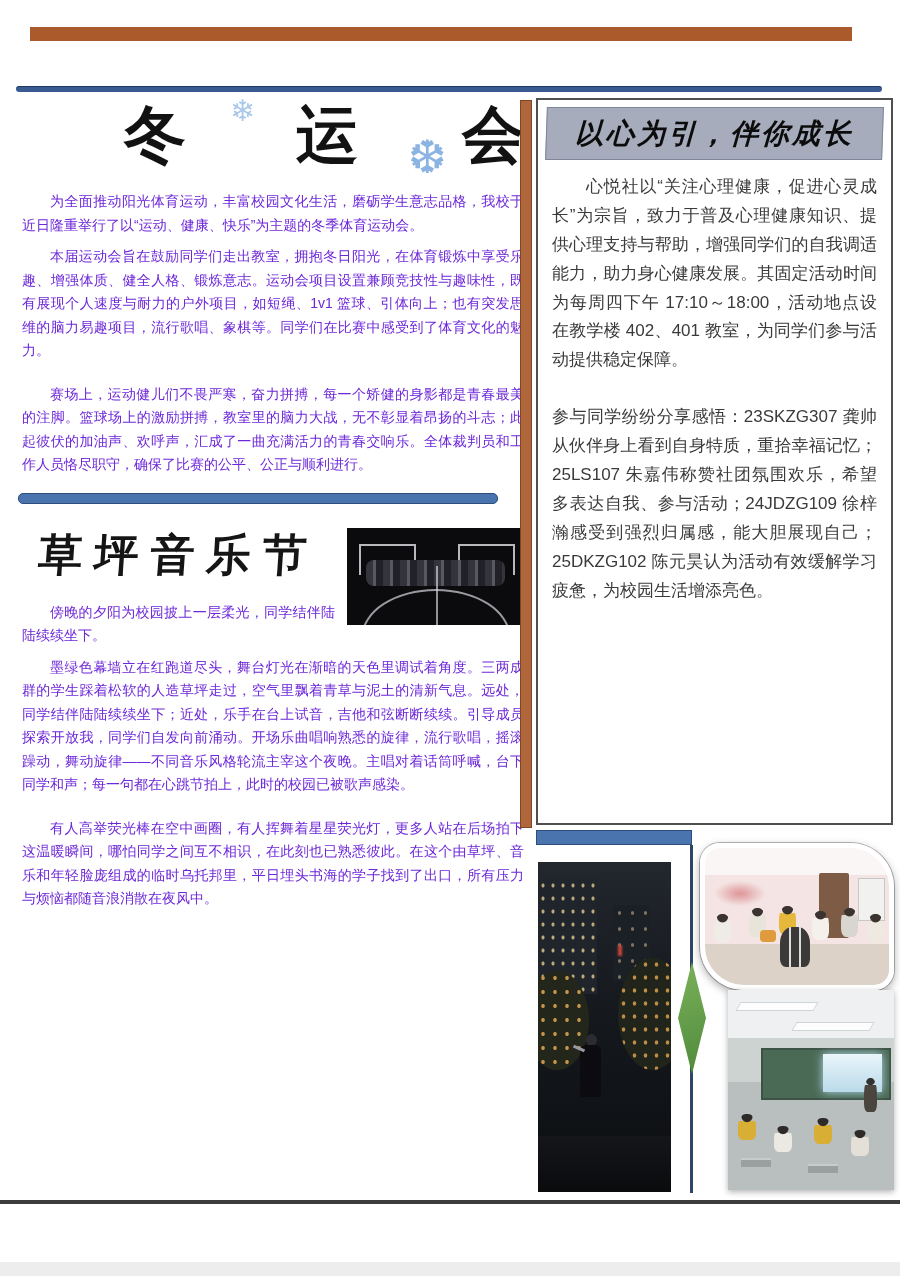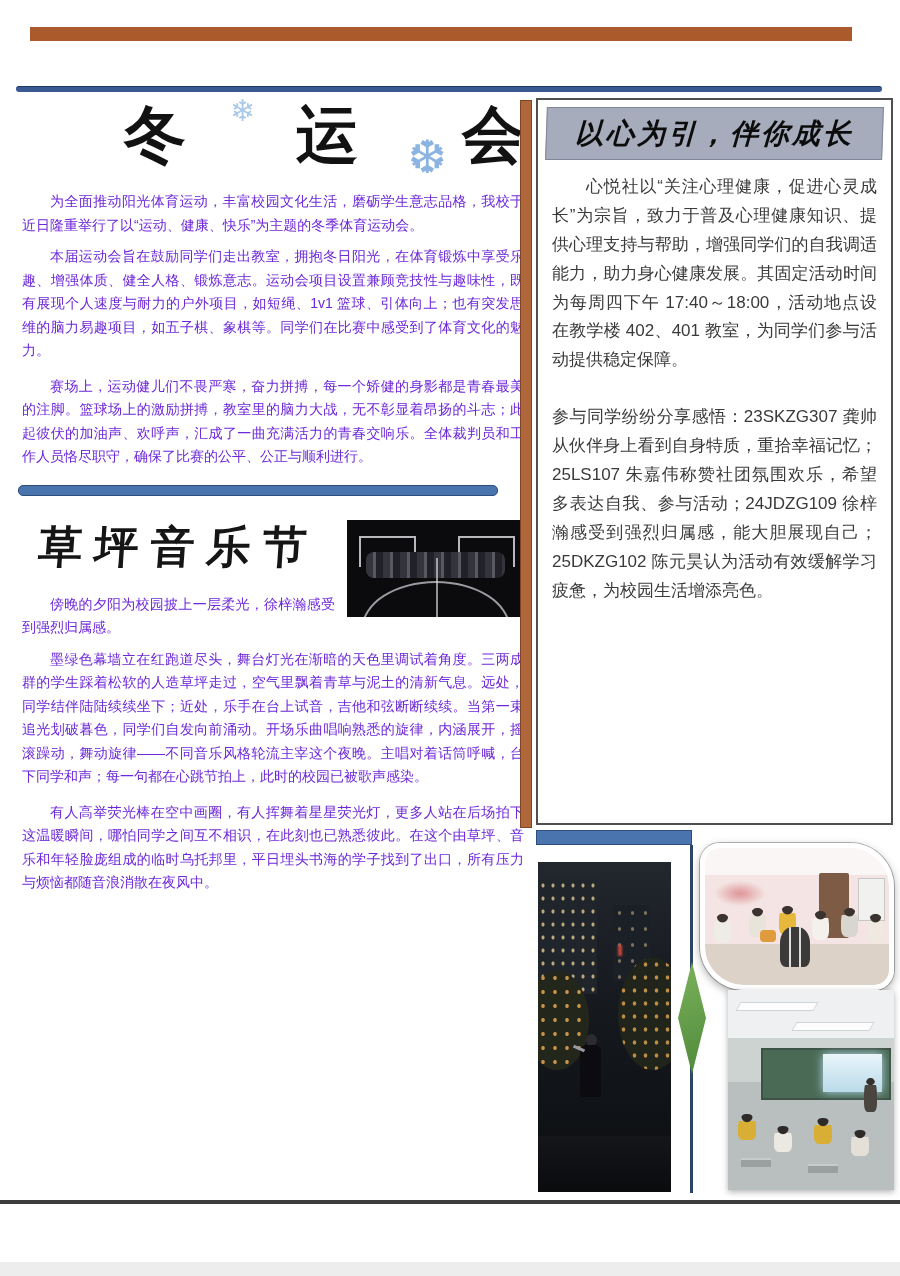--- a/index.html
+++ b/index.html
@@ -14,21 +14,21 @@
   
   .left-col{position:absolute;left:22px;top:98px;width:502px;}
   .w-title{position:relative;height:92px;font-family:"DejaVu Serif","Liberation Serif",serif;}
   .wchar{position:absolute;top:6px;font-size:62px;font-weight:700;color:#121212;line-height:1;}
   .wc1{left:102px;} .wc2{left:274px;} .wc3{left:440px;}
   .snow{position:absolute;color:#97bce4;line-height:1;}
   .snow1{left:208px;top:-2px;font-size:30px;color:#aac8ea;}
   .snow2{left:386px;top:36px;font-size:46px;color:#8cb4e2;}
 
   .para{margin:0 0 8px;font-size:14px;line-height:1.68;text-align:justify;text-indent:2em;color:#6d28d9;}
-  .para.gap-top{margin-top:12px;}
+  .para.gap-top{margin-top:20px;}
 
   .photo{overflow:hidden;position:relative;}
   .photo-track{float:left;width:205px;height:148px;margin:6px 14px 4px 4px;border-radius:10px;background:linear-gradient(#ecebe7,#d8d7d2 36%);}
   .pt-band{position:absolute;left:0;right:0;top:33%;height:15%;
            background:linear-gradient(90deg,#8f948a 0 22%,#a8aaa0 22% 34%,#7f857c 34% 55%,#9aa094 55% 72%,#8a8f85 72% 100%);}
   .pt-green{position:absolute;left:0;right:0;top:47%;height:7%;background:#7e8b72;}
   .pt-track{position:absolute;left:0;right:0;bottom:0;height:47%;background:linear-gradient(175deg,#b47f72,#a2544a 55%,#8f3f37);}
   .pt-curb{position:absolute;right:-12%;bottom:-4%;width:72%;height:42%;background:#c29a8c;transform:skewX(-32deg) rotate(-9deg);opacity:.8;}
   .pt-p1{position:absolute;left:22%;top:36%;width:38px;height:60px;
          background:radial-gradient(circle at 50% 9%,#4a4a4a 6px,transparent 7px),linear-gradient(transparent 0 16%,#1d1d1f 16% 60%,#2d2d30 60% 100%);
@@ -143,47 +143,47 @@
 
     <div class="w-title">
       <span class="wchar wc1">冬</span>
       <span class="snow snow1">❄</span>
       <span class="wchar wc2">运</span>
       <span class="snow snow2">❆</span>
       <span class="wchar wc3">会</span>
     </div>
 
     <p class="para">为全面推动阳光体育运动，丰富校园文化生活，磨砺学生意志品格，我校于近日隆重举行了以“运动、健康、快乐”为主题的冬季体育运动会。</p>
-    <p class="para">本届运动会旨在鼓励同学们走出教室，拥抱冬日阳光，在体育锻炼中享受乐趣、增强体质、健全人格、锻炼意志。运动会项目设置兼顾竞技性与趣味性，既有展现个人速度与耐力的户外项目，如短绳、1v1 篮球、引体向上；也有突发思维的脑力易趣项目，如五子棋、象棋等。同学们在比赛中感受到了体育文化的魅力。</p>
+    <p class="para">本届运动会旨在鼓励同学们走出教室，拥抱冬日阳光，在体育锻炼中享受乐趣、增强体质、健全人格、锻炼意志。运动会项目设置兼顾竞技性与趣味性，既有展现个人速度与耐力的户外项目，如短绳、1v1 篮球、引体向上；也有突发思维的脑力易趣项目，流行歌唱、象棋等。同学们在比赛中感受到了体育文化的魅力。</p>
     <p class="para gap-top">赛场上，运动健儿们不畏严寒，奋力拼搏，每一个矫健的身影都是青春最美的注脚。篮球场上的激励拼搏，教室里的脑力大战，无不彰显着昂扬的斗志；此起彼伏的加油声、欢呼声，汇成了一曲充满活力的青春交响乐。全体裁判员和工作人员恪尽职守，确保了比赛的公平、公正与顺利进行。</p>
 
 
     <div class="blue-divider"></div>
 
     <div class="lawn-sec">
       <div class="photo photo-nightgroup">
         <div class="png-goal1"></div>
         <div class="png-goal2"></div>
         <div class="png-crowd"></div>
         <div class="png-circle"></div>
         <div class="png-pole"></div>
       </div>
       <div class="lawn-title">草坪音乐节</div>
-      <p class="para">傍晚的夕阳为校园披上一层柔光，徐梓瀚感受到强烈归属感。</p>
-      <p class="para">墨绿色幕墙立在红跑道尽头，舞台灯光在渐暗的天色里调试着角度。三两成群的学生踩着松软的人造草坪走过，空气里飘着青草与泥土的清新气息。远处，同学结伴陆陆续续坐下；近处，乐手在台上试音，吉他和弦断断续续。当第一束追光划破暮色，同学们自发向前涌动。开场乐曲唱响熟悉的旋律，内涵展开，摇滚躁动，舞动旋律——不同音乐风格轮流主宰这个夜晚。主唱对着话筒呼喊，台下同学和声；每一句都在心跳节拍上，此时的校园已被歌声感染。</p>
+      <p class="para">傍晚的夕阳为校园披上一层柔光，同学结伴陆陆续续坐下。</p>
+      <p class="para">墨绿色幕墙立在红跑道尽头，舞台灯光在渐暗的天色里调试着角度。三两成群的学生踩着松软的人造草坪走过，空气里飘着青草与泥土的清新气息。远处，同学结伴陆陆续续坐下；近处，乐手在台上试音，吉他和弦断断续续。引导成员探索开放我，同学们自发向前涌动。开场乐曲唱响熟悉的旋律，流行歌唱，摇滚躁动，舞动旋律——不同音乐风格轮流主宰这个夜晚。主唱对着话筒呼喊，台下同学和声；每一句都在心跳节拍上，此时的校园已被歌声感染。</p>
       <p class="para gap-top">有人高举荧光棒在空中画圈，有人挥舞着星星荧光灯，更多人站在后场拍下这温暖瞬间，哪怕同学之间互不相识，在此刻也已熟悉彼此。在这个由草坪、音乐和年轻脸庞组成的临时乌托邦里，平日埋头书海的学子找到了出口，所有压力与烦恼都随音浪消散在夜风中。</p>
 
     </div>
   </div>
 
   <div class="orange-strip"></div>
 
   <div class="club-box">
     <div class="club-header">以心为引，伴你成长</div>
-    <p class="cpara">心悦社以“关注心理健康，促进心灵成长”为宗旨，致力于普及心理健康知识、提供心理支持与帮助，增强同学们的自我调适能力，助力身心健康发展。其固定活动时间为每周四下午 17:40～18:00，活动地点设在教学楼 402、401 教室，为同学们参与活动提供稳定保障。</p>
+    <p class="cpara">心悦社以“关注心理健康，促进心灵成长”为宗旨，致力于普及心理健康知识、提供心理支持与帮助，增强同学们的自我调适能力，助力身心健康发展。其固定活动时间为每周四下午 17:10～18:00，活动地点设在教学楼 402、401 教室，为同学们参与活动提供稳定保障。</p>
     <p class="cpara no-indent">参与同学纷纷分享感悟：23SKZG307 龚帅从伙伴身上看到自身特质，重拾幸福记忆；25LS107 朱嘉伟称赞社团氛围欢乐，希望多表达自我、参与活动；24JDZG109 徐梓瀚感受到强烈归属感，能大胆展现自己；25DKZG102 陈元昊认为活动有效缓解学习疲惫，为校园生活增添亮色。</p>
   </div>
 
   <div class="blue-bar2"></div>
   <div class="vline"></div>
   <div class="diamond"></div>
 
   <div class="photo photo-concert">
     <div class="pc-bld"></div>
     <div class="pc-bld2"></div>

